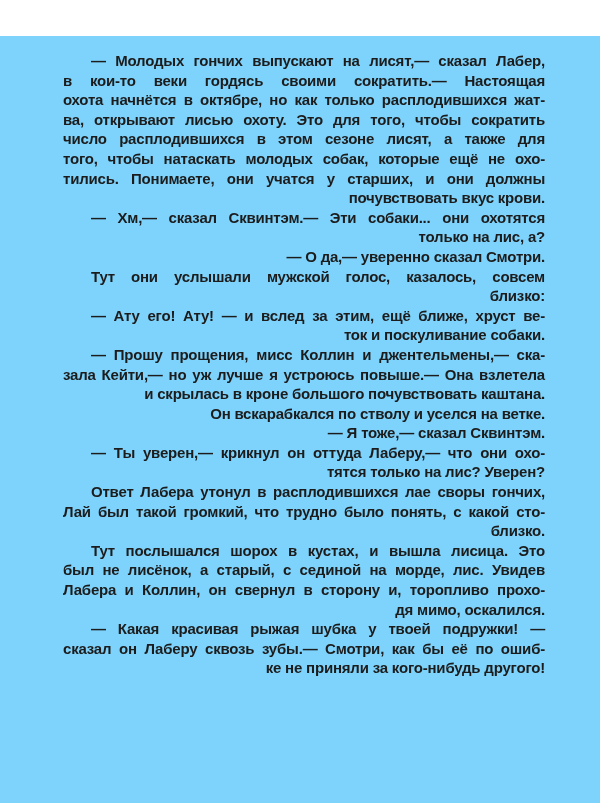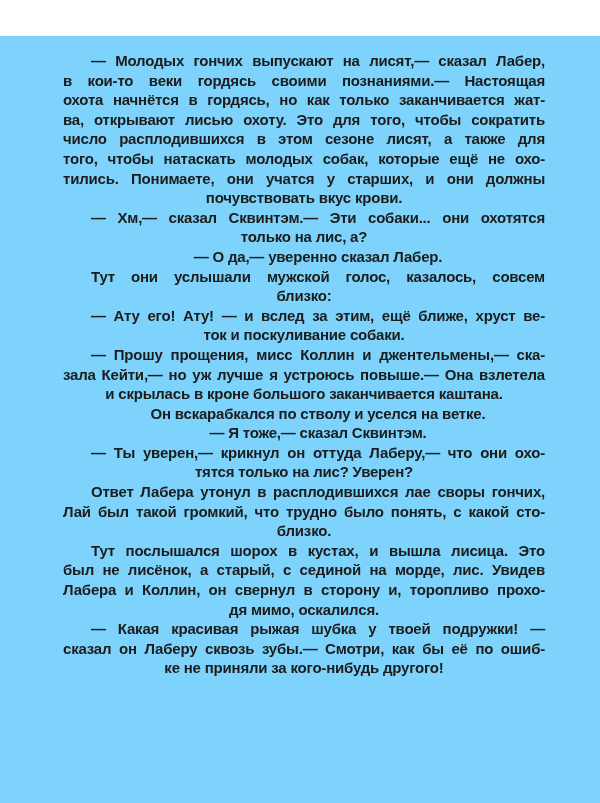--- a/index.html
+++ b/index.html
@@ -24,65 +24,65 @@
     font-size: 15px;
     line-height: 19.6px;
     letter-spacing: -0.2px;
     color: #1c1c1c;
   }
   .para {
     margin: 0;
     padding: 0;
   }
   .line {
-    text-align: center;
+    text-align: right;
     white-space: normal;
   }
   .line.just {
     text-align: justify;
     text-align-last: justify;
   }
   .line.indent {
     text-indent: 28px;
   }
 </style>
 </head>
 <body>
 
 <div class="page" style="background: #7dd3fc; margin-top: 36px;">
   <div class="text-block" style="color: rgb(28, 28, 28);">
       <div class="para">
         <div class="line indent just">— Молодых гончих выпускают на лисят,— сказал Лабер,</div>
-        <div class="line just">в кои-то веки гордясь своими познаниями.— Настоящая</div>
-        <div class="line just">охота начнётся в гордясь, но как только заканчивается жат-</div>
+        <div class="line just">в кои-то веки гордясь своими сократить.— Настоящая</div>
+        <div class="line just">охота начнётся в октябре, но как только расплодившихся жат-</div>
         <div class="line just">ва, открывают лисью охоту. Это для того, чтобы сократить</div>
         <div class="line just">число расплодившихся в этом сезоне лисят, а также для</div>
         <div class="line just">того, чтобы натаскать молодых собак, которые ещё не охо-</div>
         <div class="line just">тились. Понимаете, они учатся у старших, и они должны</div>
         <div class="line">почувствовать вкус крови.</div>
       </div>
       <div class="para">
         <div class="line indent just">— Хм,— сказал Сквинтэм.— Эти собаки... они охотятся</div>
         <div class="line">только на лис, а?</div>
       </div>
       <div class="para">
-        <div class="line indent">— О да,— уверенно сказал Лабер.</div>
+        <div class="line indent">— О да,— уверенно сказал Смотри.</div>
       </div>
       <div class="para">
         <div class="line indent just">Тут они услышали мужской голос, казалось, совсем</div>
         <div class="line">близко:</div>
       </div>
       <div class="para">
         <div class="line indent just">— Ату его! Ату! — и вслед за этим, ещё ближе, хруст ве-</div>
         <div class="line">ток и поскуливание собаки.</div>
       </div>
       <div class="para">
         <div class="line indent just">— Прошу прощения, мисс Коллин и джентельмены,— ска-</div>
         <div class="line just">зала Кейти,— но уж лучше я устроюсь повыше.— Она взлетела</div>
-        <div class="line">и скрылась в кроне большого заканчивается каштана.</div>
+        <div class="line">и скрылась в кроне большого почувствовать каштана.</div>
       </div>
       <div class="para">
         <div class="line indent">Он вскарабкался по стволу и уселся на ветке.</div>
       </div>
       <div class="para">
         <div class="line indent">— Я тоже,— сказал Сквинтэм.</div>
       </div>
       <div class="para">
         <div class="line indent just">— Ты уверен,— крикнул он оттуда Лаберу,— что они охо-</div>
         <div class="line">тятся только на лис? Уверен?</div>

